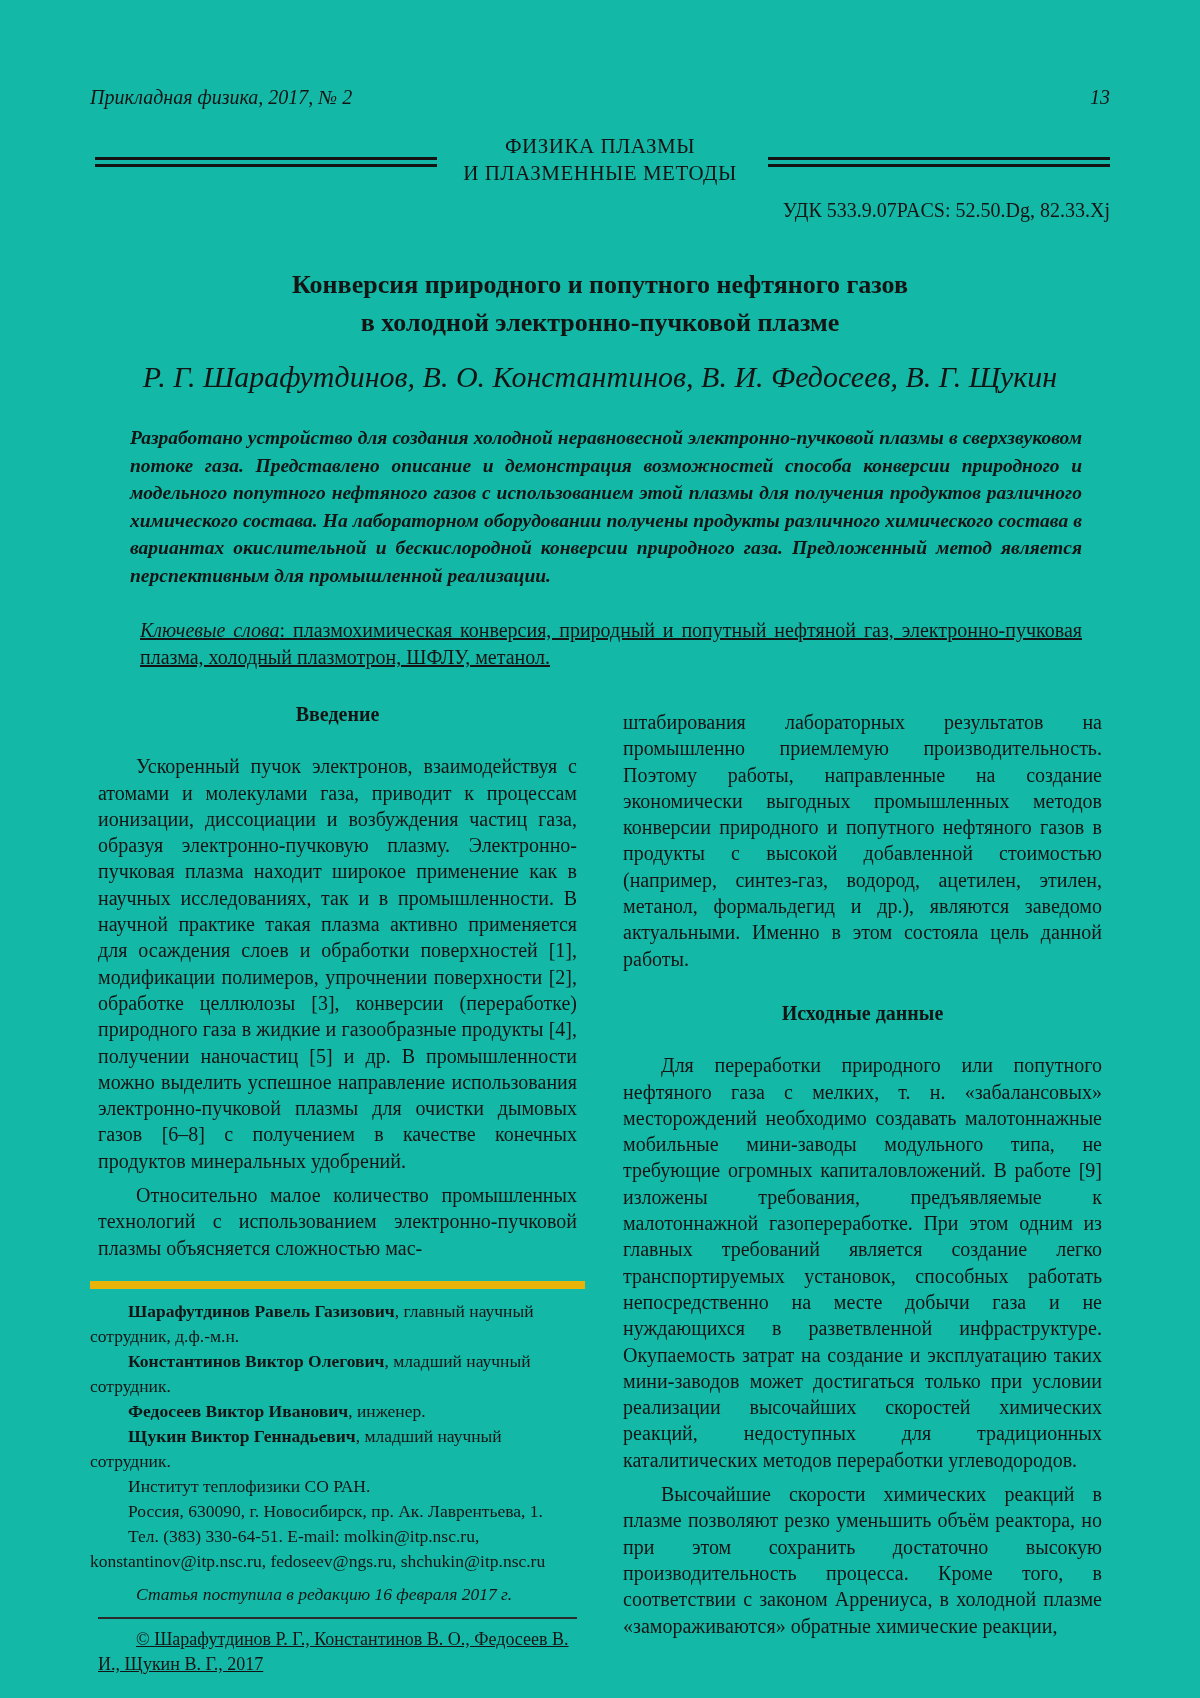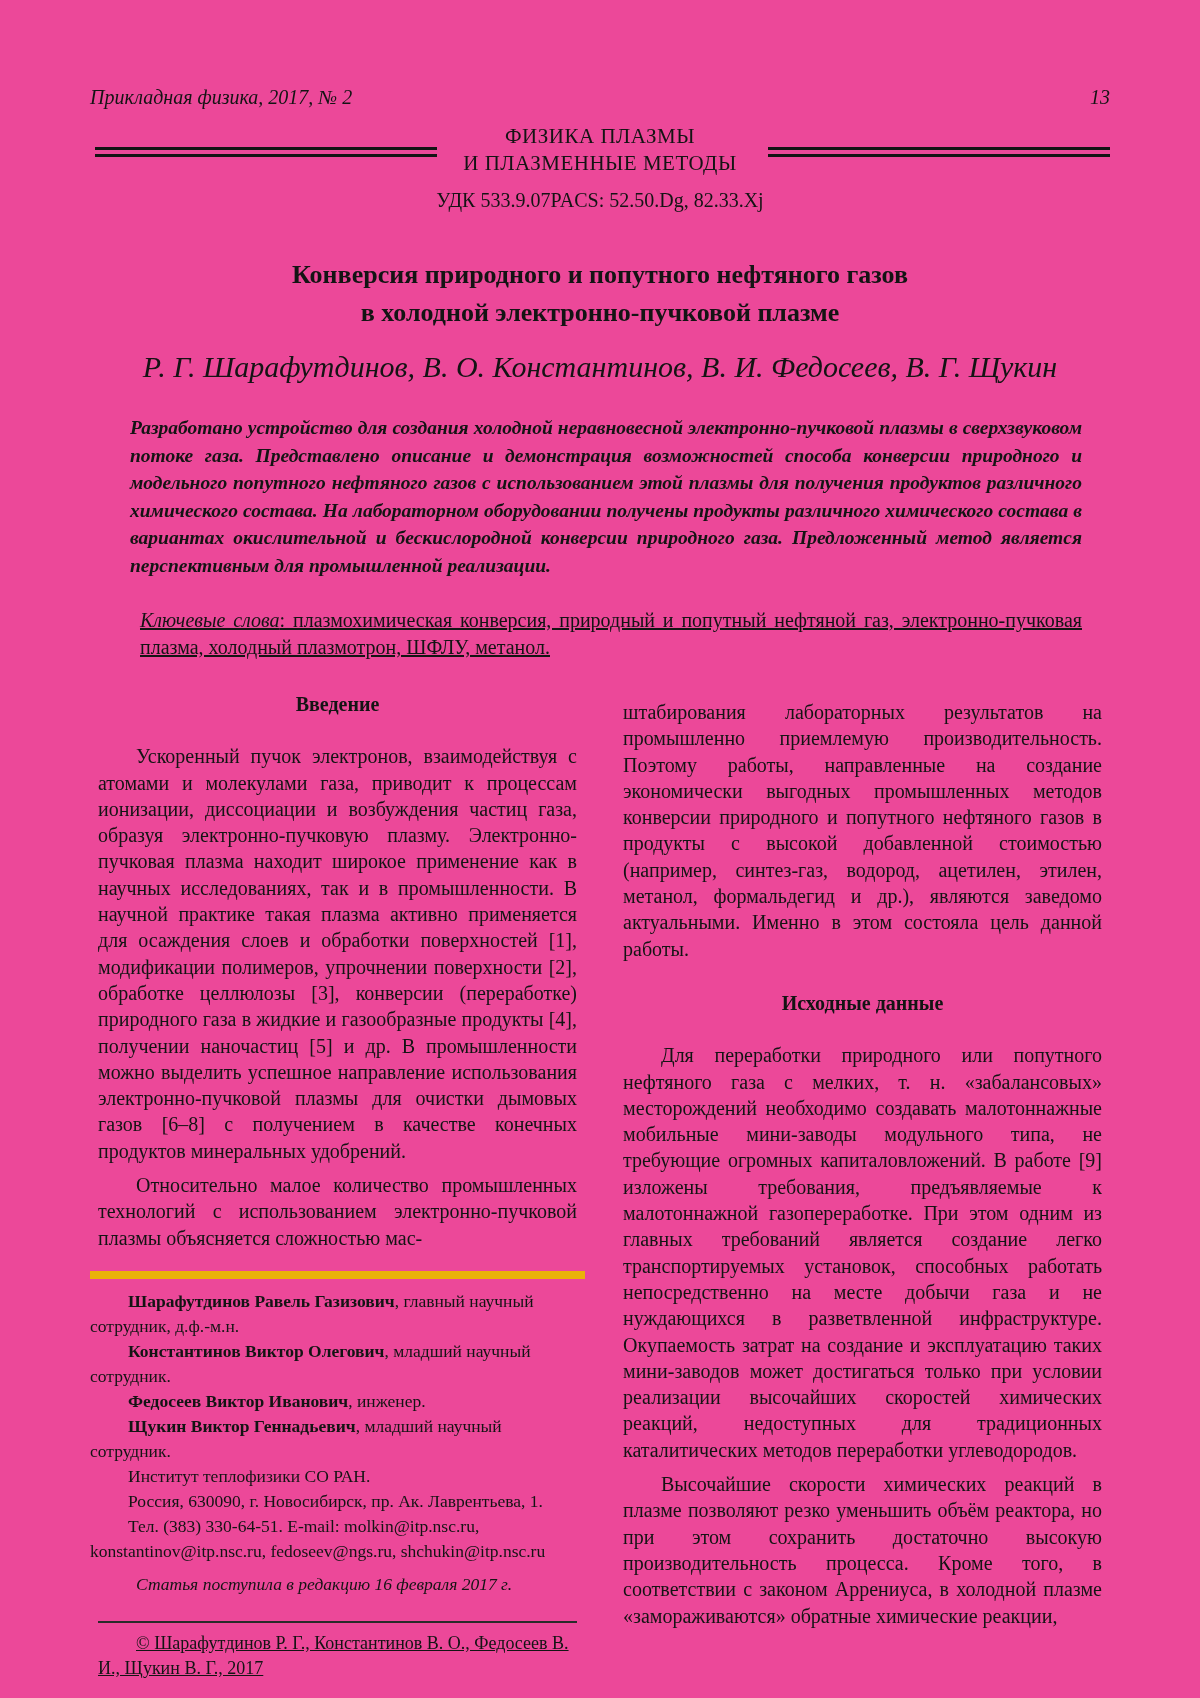--- a/index.html
+++ b/index.html
@@ -1,49 +1,49 @@
 <!DOCTYPE html>
 <html lang="ru"><head>
 <meta charset="utf-8">
 <style>
   html,body{margin:0;padding:0;background:#ffffff;}
   body{font-family:"Liberation Serif", serif; color:#141414; -webkit-font-smoothing:antialiased;}
-  .page{position:relative;width:1200px;height:1698px;background:#ec4899;overflow:hidden;box-sizing:border-box;padding:86px 90px 0 90px;}
+  .page{position:relative;width:1200px;height:1698px;background:#14b8a6;overflow:hidden;box-sizing:border-box;padding:86px 90px 0 90px;}
 
   
   .runhead{display:flex;justify-content:space-between;align-items:baseline;font-style:italic;font-size:20px;}
 
   
-  .banner{position:relative;height:58px;margin-top:14px;}
+  .banner{position:relative;height:58px;margin-top:24px;}
   .banner .rule{position:absolute;top:24px;height:4px;width:342px;border-top:3.5px solid #141414;border-bottom:3.5px solid #141414;box-sizing:content-box;}
   .banner .rule.left{left:5px;}
   .banner .rule.right{right:0px;}
   .banner .bannertext{position:absolute;left:0;right:0;top:0;text-align:center;font-size:21px;line-height:27px;letter-spacing:.5px;}
 
-  .idrow{display:flex;justify-content:center;align-items:baseline;font-size:20px;margin-top:8px;}
+  .idrow{display:flex;justify-content:flex-end;align-items:baseline;font-size:20px;margin-top:8px;}
 
   .title{margin-top:44px;text-align:center;font-weight:bold;font-size:26px;line-height:38px;}
   .authors{margin-top:18px;text-align:center;font-style:italic;font-size:30px;}
 
   .abstract{margin:30px 28px 0 40px;font-weight:bold;font-style:italic;font-size:19.5px;line-height:27.5px;text-align:justify;}
   .keywords{margin:28px 28px 0 50px;font-size:20px;line-height:27px;text-align:justify;text-decoration:underline;}
   .keywords .kwlabel{font-style:italic;}
 
   .columns{display:flex;gap:30px;margin-top:30px;}
   .col{width:495px;font-size:20px;line-height:26.3px;text-align:justify;}
   .colhead{font-weight:bold;text-align:center;margin:0 0 26px 0;}
   .colhead.mid{margin-top:28px;}
   .col p{margin:8px;text-indent:38px;}
   .col p.noindent{text-indent:0;}
 
   
   .footnote{margin-top:20px;border-top:8px solid #eab308;padding-top:10px;font-size:17.5px;line-height:25px;text-align:left;}
   .footnote .fnrow{margin:0;}
   .footnote .fnname{font-weight:bold;}
-  .received{font-style:italic;margin-top:20px;padding-bottom:24px;border-bottom:2px solid #2a2a2a;font-size:17.5px;}
+  .received{font-style:italic;margin-top:20px;padding-bottom:10px;border-bottom:2px solid #2a2a2a;font-size:17.5px;}
   .copyright{margin-top:10px;font-size:18px;line-height:25px;text-decoration:underline;}
 </style>
 </head>
 <body>
 
 <div class="page">
 
   <div class="runhead">
     <span>Прикладная физика, 2017, № 2</span>
     <span>13</span>

